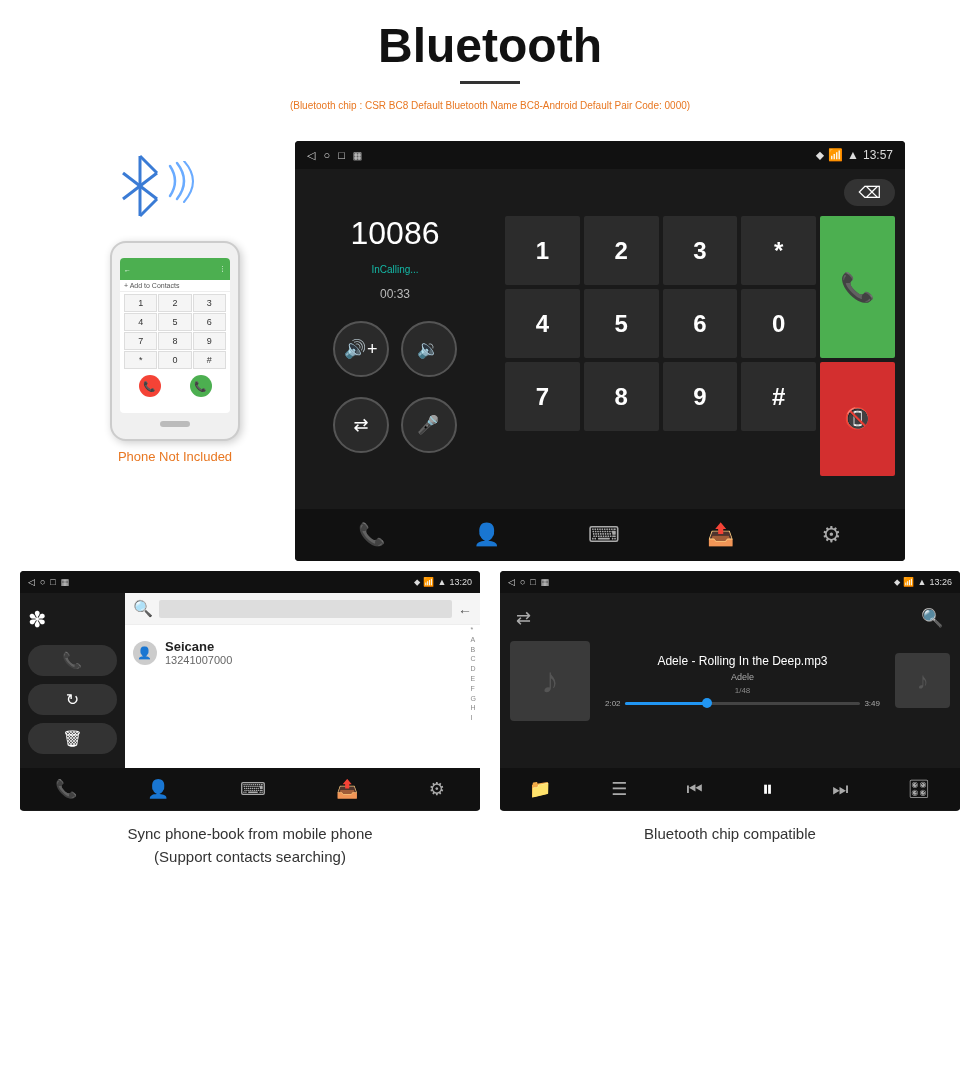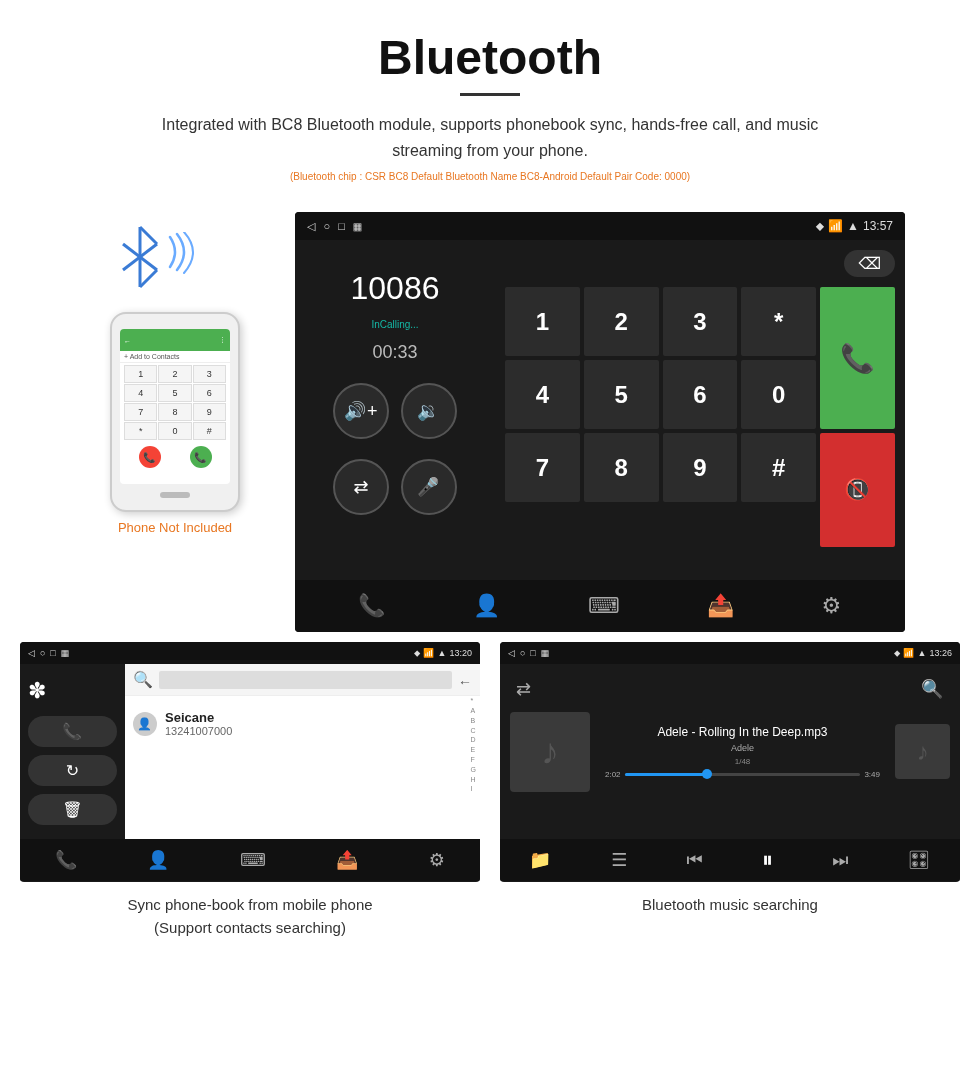--- a/index.html
+++ b/index.html
@@ -7,21 +7,21 @@
       font-family: Arial, sans-serif;
       background: #fff;
       width: 980px;
       min-height: 1066px;
       overflow-x: hidden;
     }
 
     
     .page-header {
       text-align: center;
-      padding: 30px 20px 10px;
+      padding: 18px 20px 10px;
     }
     .page-title {
       font-size: 48px;
       font-weight: bold;
       color: #111;
     }
     .title-divider {
       width: 60px;
       height: 3px;
       background: #333;
@@ -188,29 +188,29 @@
       padding: 20px 16px;
       display: flex;
       flex-direction: column;
       align-items: center;
       justify-content: flex-start;
       gap: 12px;
     }
     .dial-number {
       font-size: 32px;
       color: #fff;
-      margin-top: 10px;
+      margin-top: 26px;
     }
     .dial-status {
       font-size: 10px;
       color: #14b8a6;
       text-align: left;
     }
     .dial-timer {
-      font-size: 18px;
+      font-size: 12px;
       color: #bbb;
     }
     .dial-control-row {
       display: flex;
       gap: 12px;
       margin-top: 8px;
     }
     .dial-ctrl-btn {
       width: 56px;
       height: 56px;
@@ -511,21 +511,20 @@
       margin-top: 12px;
       line-height: 1.5;
     }
   </style>
 </head>
 <body>
 
 <div class="page-header">
   <h1 class="page-title">Bluetooth</h1>
   <div class="title-divider"></div>
-  <p class="page-description">Integrated with BC8 Bluetooth module, supports phonebook sync, hands-free call, and music streaming from your phone.</p>
   <p class="page-highlight">(Bluetooth chip : CSR BC8    Default Bluetooth Name BC8-Android    Default Pair Code: 0000)</p>
 </div>
 
 <div class="content-area">
 
   <div class="top-section">
 
     <div class="phone-side">
 
       <div class="bluetooth-icon-area">
@@ -793,17 +792,17 @@
         <div class="music-bottom-bar">
           <span class="music-ctrl-icon">📁</span>
           <span class="music-ctrl-icon">☰</span>
           <span class="music-ctrl-icon">⏮</span>
           <span class="music-play-icon">⏸</span>
           <span class="music-ctrl-icon">⏭</span>
           <span class="music-ctrl-icon">🎛</span>
         </div>
       </div>
 
-      <div class="bottom-caption">Bluetooth music searching</div>
+      <div class="bottom-caption">Bluetooth chip compatible</div>
     </div>
 
   </div>
 </div>
 
 </body></html>

